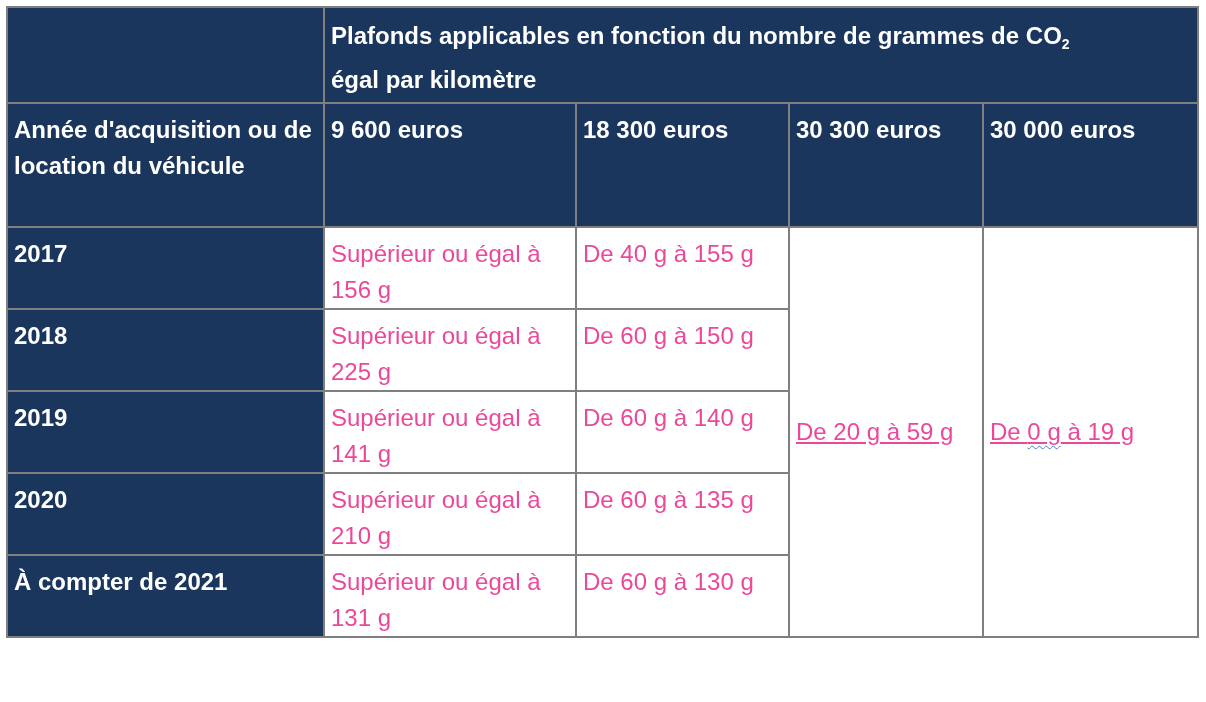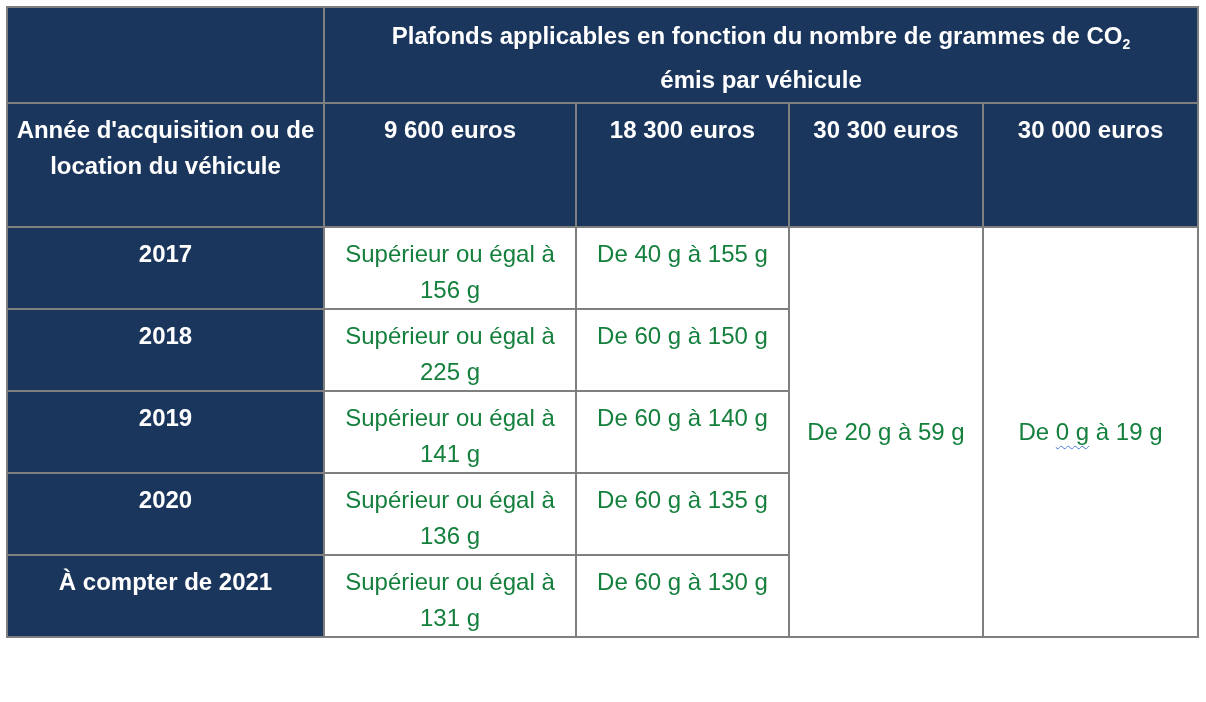--- a/index.html
+++ b/index.html
@@ -5,34 +5,33 @@
   html, body { margin: 0; padding: 0; background: #ffffff; }
   body { width: 1206px; height: 702px; position: relative; overflow: hidden; font-family: "Liberation Sans", sans-serif; }
   table {
     position: absolute; left: 6px; top: 6px;
     border-collapse: collapse;
     table-layout: fixed;
     width: 1191px;
   }
   td, th {
     border: 2px solid #7f7f7f;
-    text-align: center;
     vertical-align: top;
     font-size: 24px;
     line-height: 36px;
     padding: 8px 6px 0 6px;
     box-sizing: border-box;
   }
   th, td.head {
     background: #1b365d;
     color: #ffffff;
     font-weight: bold;
   }
-  td.val { color: #15803d; background: #ffffff; font-weight: normal; }
-  td.mid { vertical-align: middle; padding-top: 0; }
+  td.val { color: #ec4899; background: #ffffff; font-weight: normal; }
+  td.mid { vertical-align: middle; padding-top: 0; text-decoration: underline; }
   .sub { font-size: 14px; vertical-align: -5px; }
   .squiggle { text-decoration: underline wavy #4a7bd8; text-decoration-thickness: 1px; text-underline-offset: 5px; }
   tr.r0 { height: 96px; }
   tr.r1 { height: 124px; }
   tr.rd { height: 75px; }
 </style>
 </head>
 <body>
 
 <table>
@@ -41,21 +40,21 @@
     <col style="width:252px">
     <col style="width:213px">
     <col style="width:194px">
     <col style="width:215px">
   </colgroup>
   <tbody>
       <tr class="r0">
     <td class="head"></td>
     <td class="head" colspan="4" style="padding-top:10px;">
       <span>Plafonds applicables en fonction du nombre de grammes de CO</span><span class="sub">2</span><br>
-      <span>émis par véhicule</span>
+      <span>égal par kilomètre</span>
     </td>
   </tr>
   <tr class="r1">
     <td class="head">Année d'acquisition ou de location du véhicule</td>
     <td class="head">9 600 euros</td>
     <td class="head">18 300 euros</td>
     <td class="head">30 300 euros</td>
     <td class="head">30 000 euros</td>
   </tr>
   <tr class="rd">
@@ -70,21 +69,21 @@
     <td class="val">Supérieur ou égal à 225 g</td>
     <td class="val">De 60 g à 150 g</td>
   </tr>
   <tr class="rd">
     <td class="head">2019</td>
     <td class="val">Supérieur ou égal à 141 g</td>
     <td class="val">De 60 g à 140 g</td>
   </tr>
   <tr class="rd">
     <td class="head">2020</td>
-    <td class="val">Supérieur ou égal à 136 g</td>
+    <td class="val">Supérieur ou égal à 210 g</td>
     <td class="val">De 60 g à 135 g</td>
   </tr>
   <tr class="rd">
     <td class="head">À compter de 2021</td>
     <td class="val">Supérieur ou égal à 131 g</td>
     <td class="val">De 60 g à 130 g</td>
   </tr>
 </tbody>
   </table>
 

